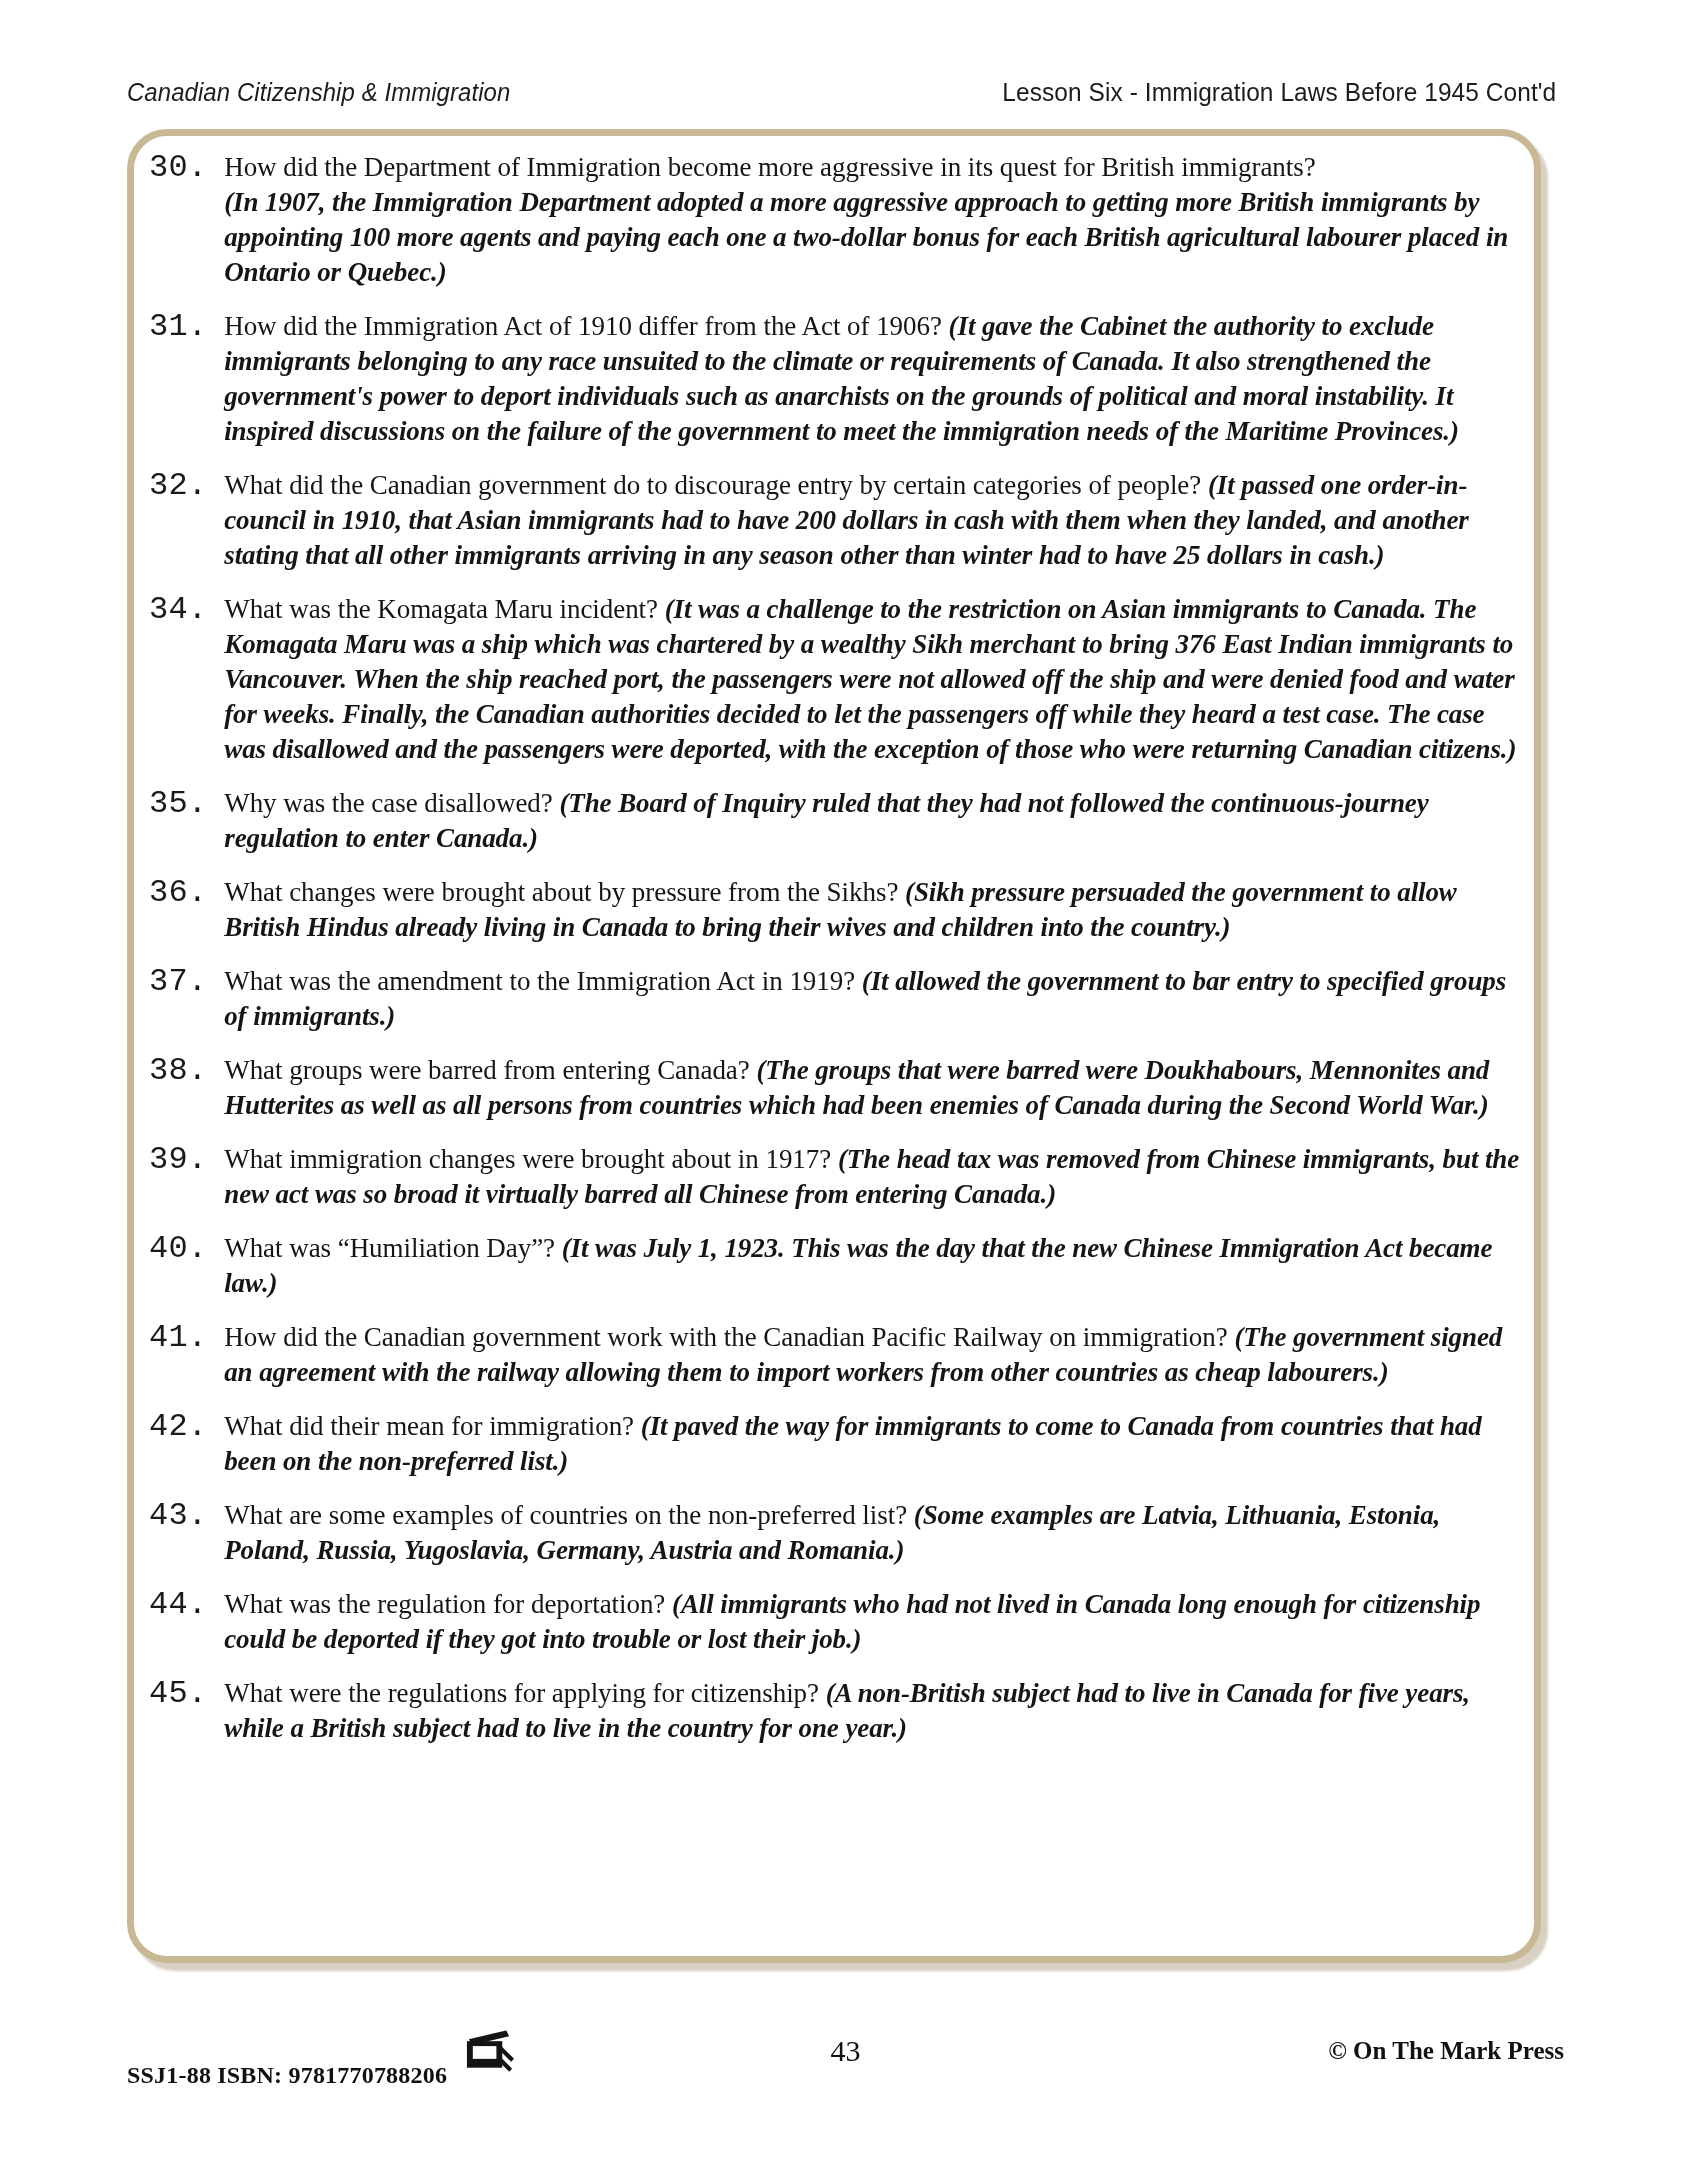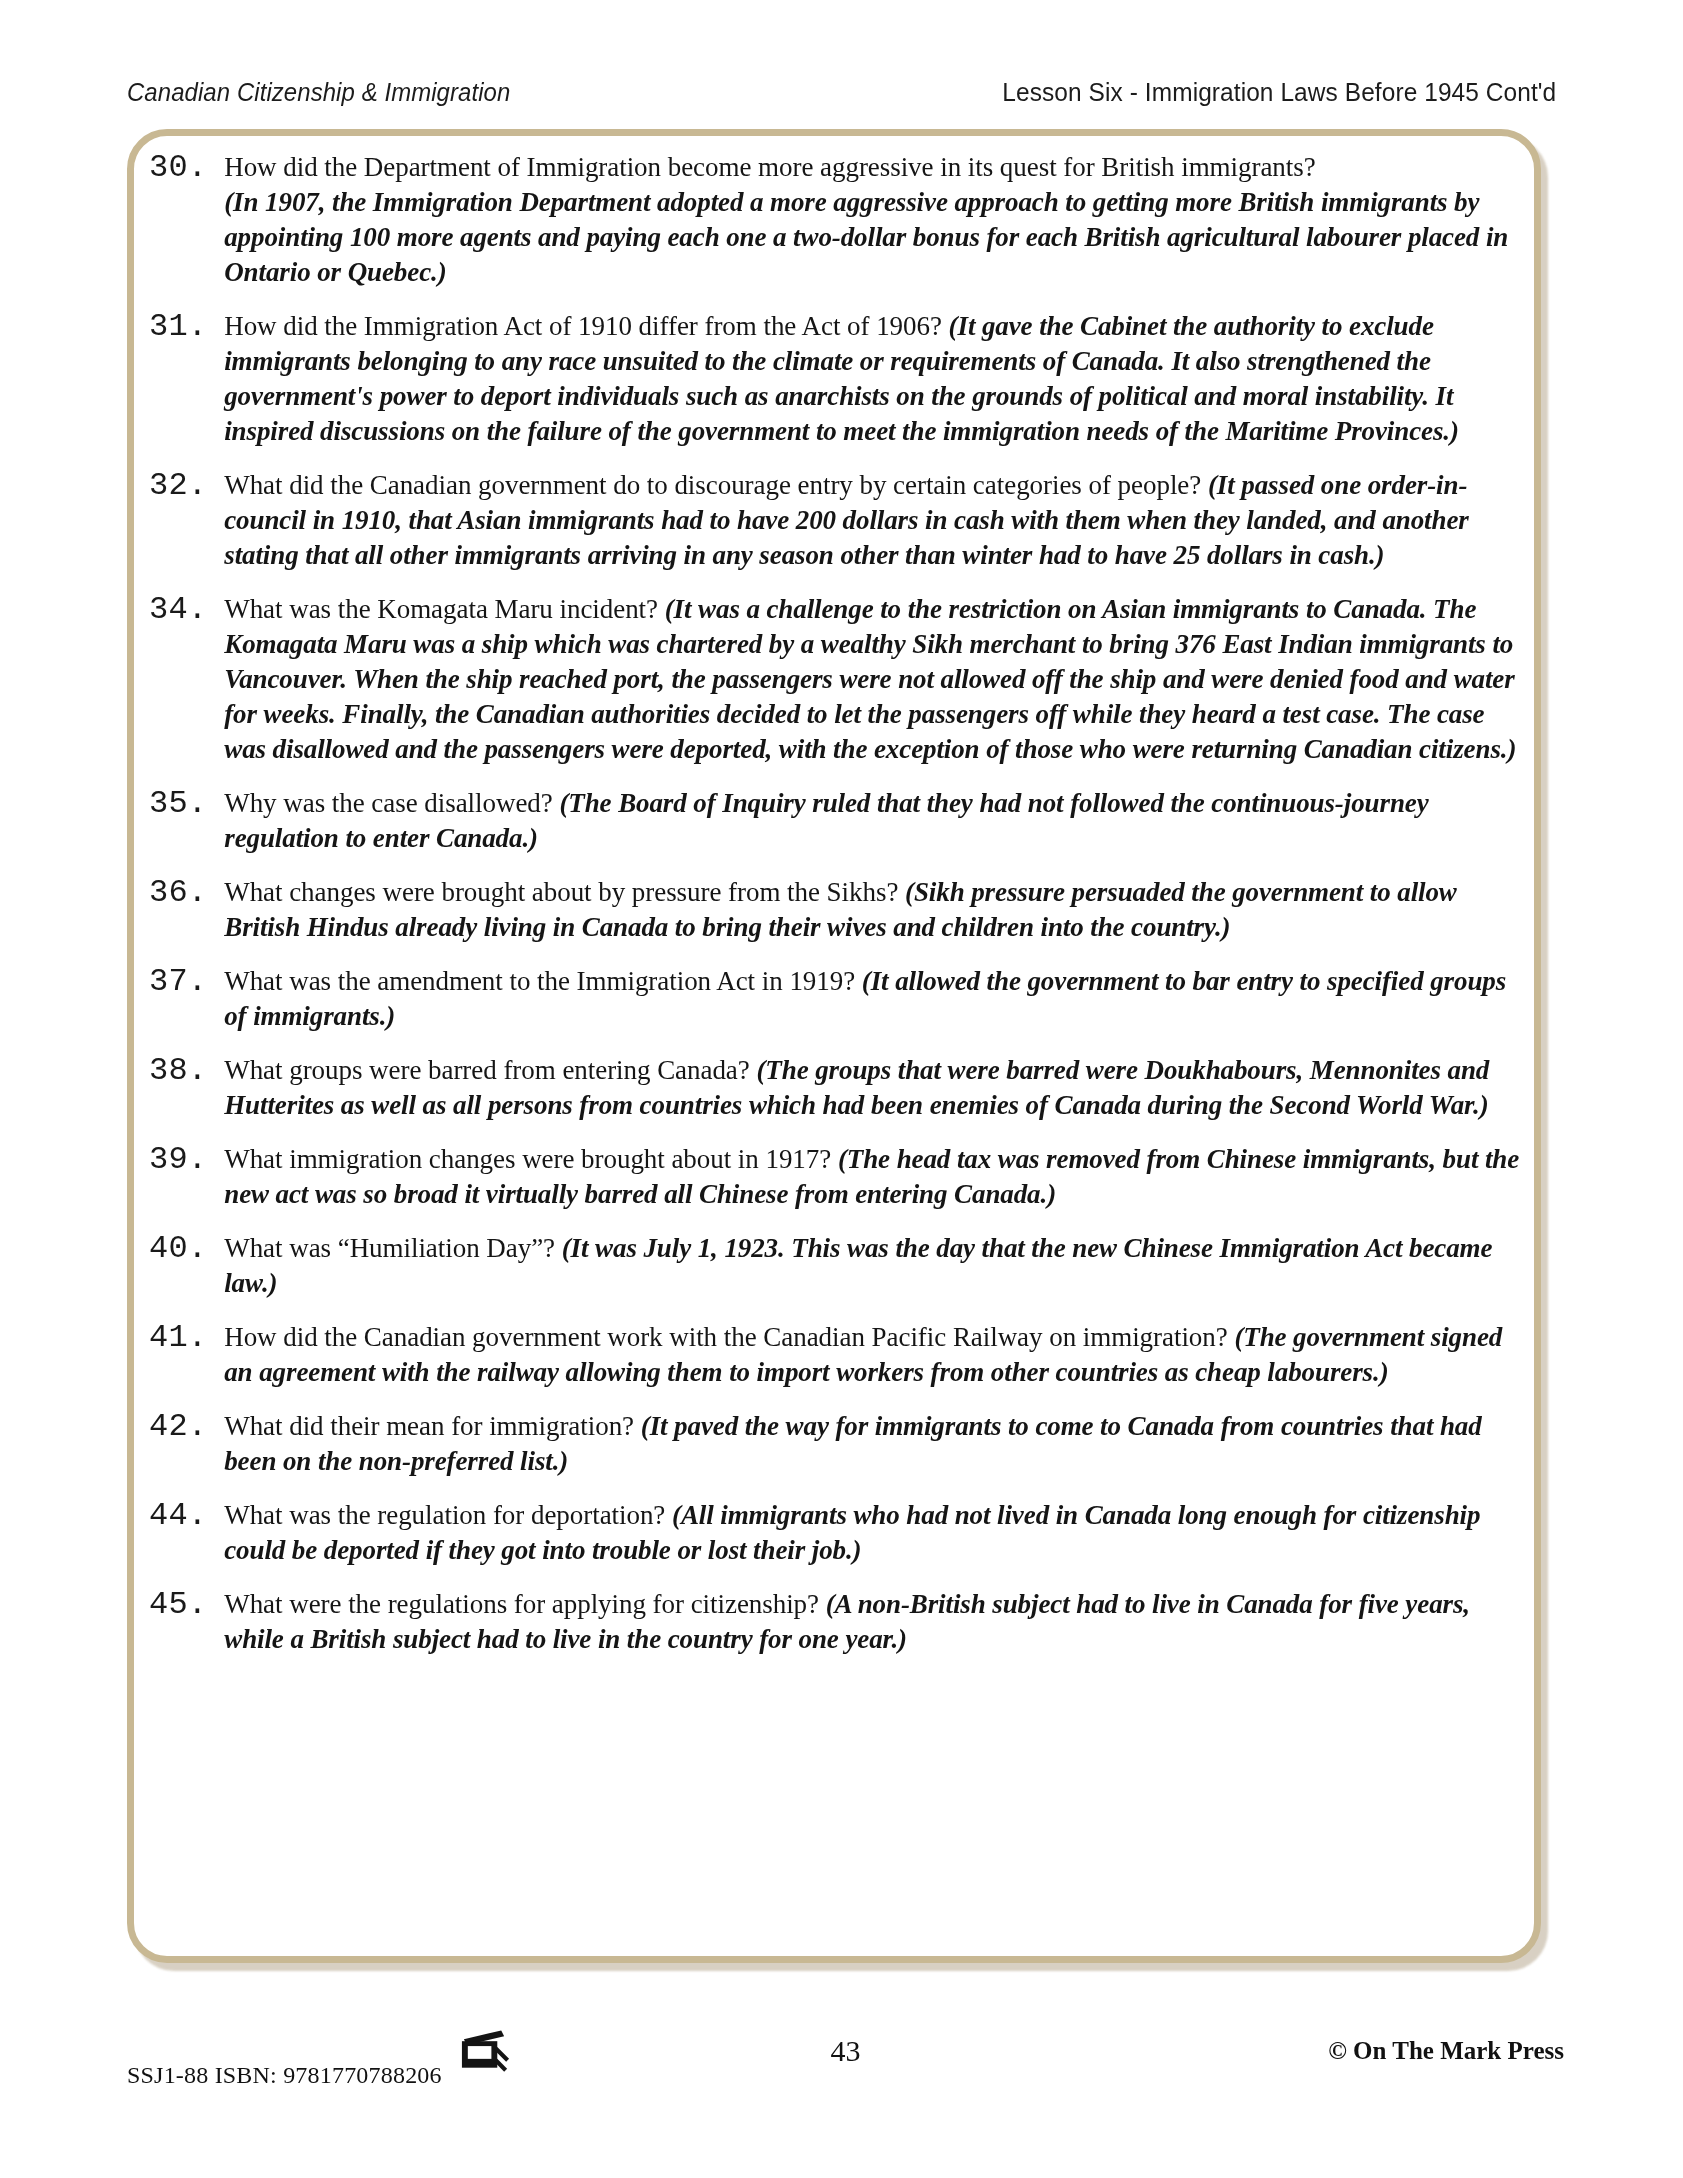--- a/index.html
+++ b/index.html
@@ -127,21 +127,21 @@
     align-items: center;
     font-family: "Liberation Serif", "DejaVu Serif", serif;
   }
   .footer-left {
     display: flex;
     align-items: center;
     gap: 16px;
     white-space: nowrap;
   }
   .footer-code {
-    font-weight: normal;
+    font-weight: bold;
     font-size: 24px;
     color: #111;
     letter-spacing: 0.2px;
     margin-top: 48px;
   }
   .logo {
     width: 55px;
     height: 46px;
     position: relative;
     display: inline-block;
@@ -216,20 +216,24 @@
       <div class="qnum">40.</div>
       <div class="qbody"><span class="qtext">What was “Humiliation Day”?  </span><span class="atext">(It was July 1, 1923.  This was the day that the new Chinese Immigration Act became law.)</span></div>
     </div>
     <div class="qitem tight">
       <div class="qnum">41.</div>
       <div class="qbody"><span class="qtext">How did the Canadian government work with the Canadian Pacific Railway on immigration?  </span><span class="atext">(The government signed an agreement with the railway allowing them to import workers from other countries as cheap labourers.)</span></div>
     </div>
     <div class="qitem">
       <div class="qnum">42.</div>
       <div class="qbody"><span class="qtext">What did their mean for immigration?  </span><span class="atext">(It paved the way for immigrants to come to Canada from countries that had been on the non-preferred list.)</span></div>
+    </div>
+    <div class="qitem">
+      <div class="qnum">43.</div>
+      <div class="qbody"><span class="qtext">What are some examples of countries on the non-preferred list?  </span><span class="atext">(Some examples are Latvia, Lithuania, Estonia, Poland, Russia, Yugoslavia, Germany, Austria and Romania.)</span></div>
     </div>
     <div class="qitem">
       <div class="qnum">44.</div>
       <div class="qbody"><span class="qtext">What was the regulation for deportation?  </span><span class="atext">(All immigrants who had not lived in Canada long enough for citizenship could be deported if they got into trouble or lost their job.)</span></div>
     </div>
     <div class="qitem">
       <div class="qnum">45.</div>
       <div class="qbody"><span class="qtext">What were the regulations for applying for citizenship?  </span><span class="atext">(A non-British subject had to live in Canada for five years, while a British subject had to live in the country for one year.)</span></div>
     </div>
   </div>

